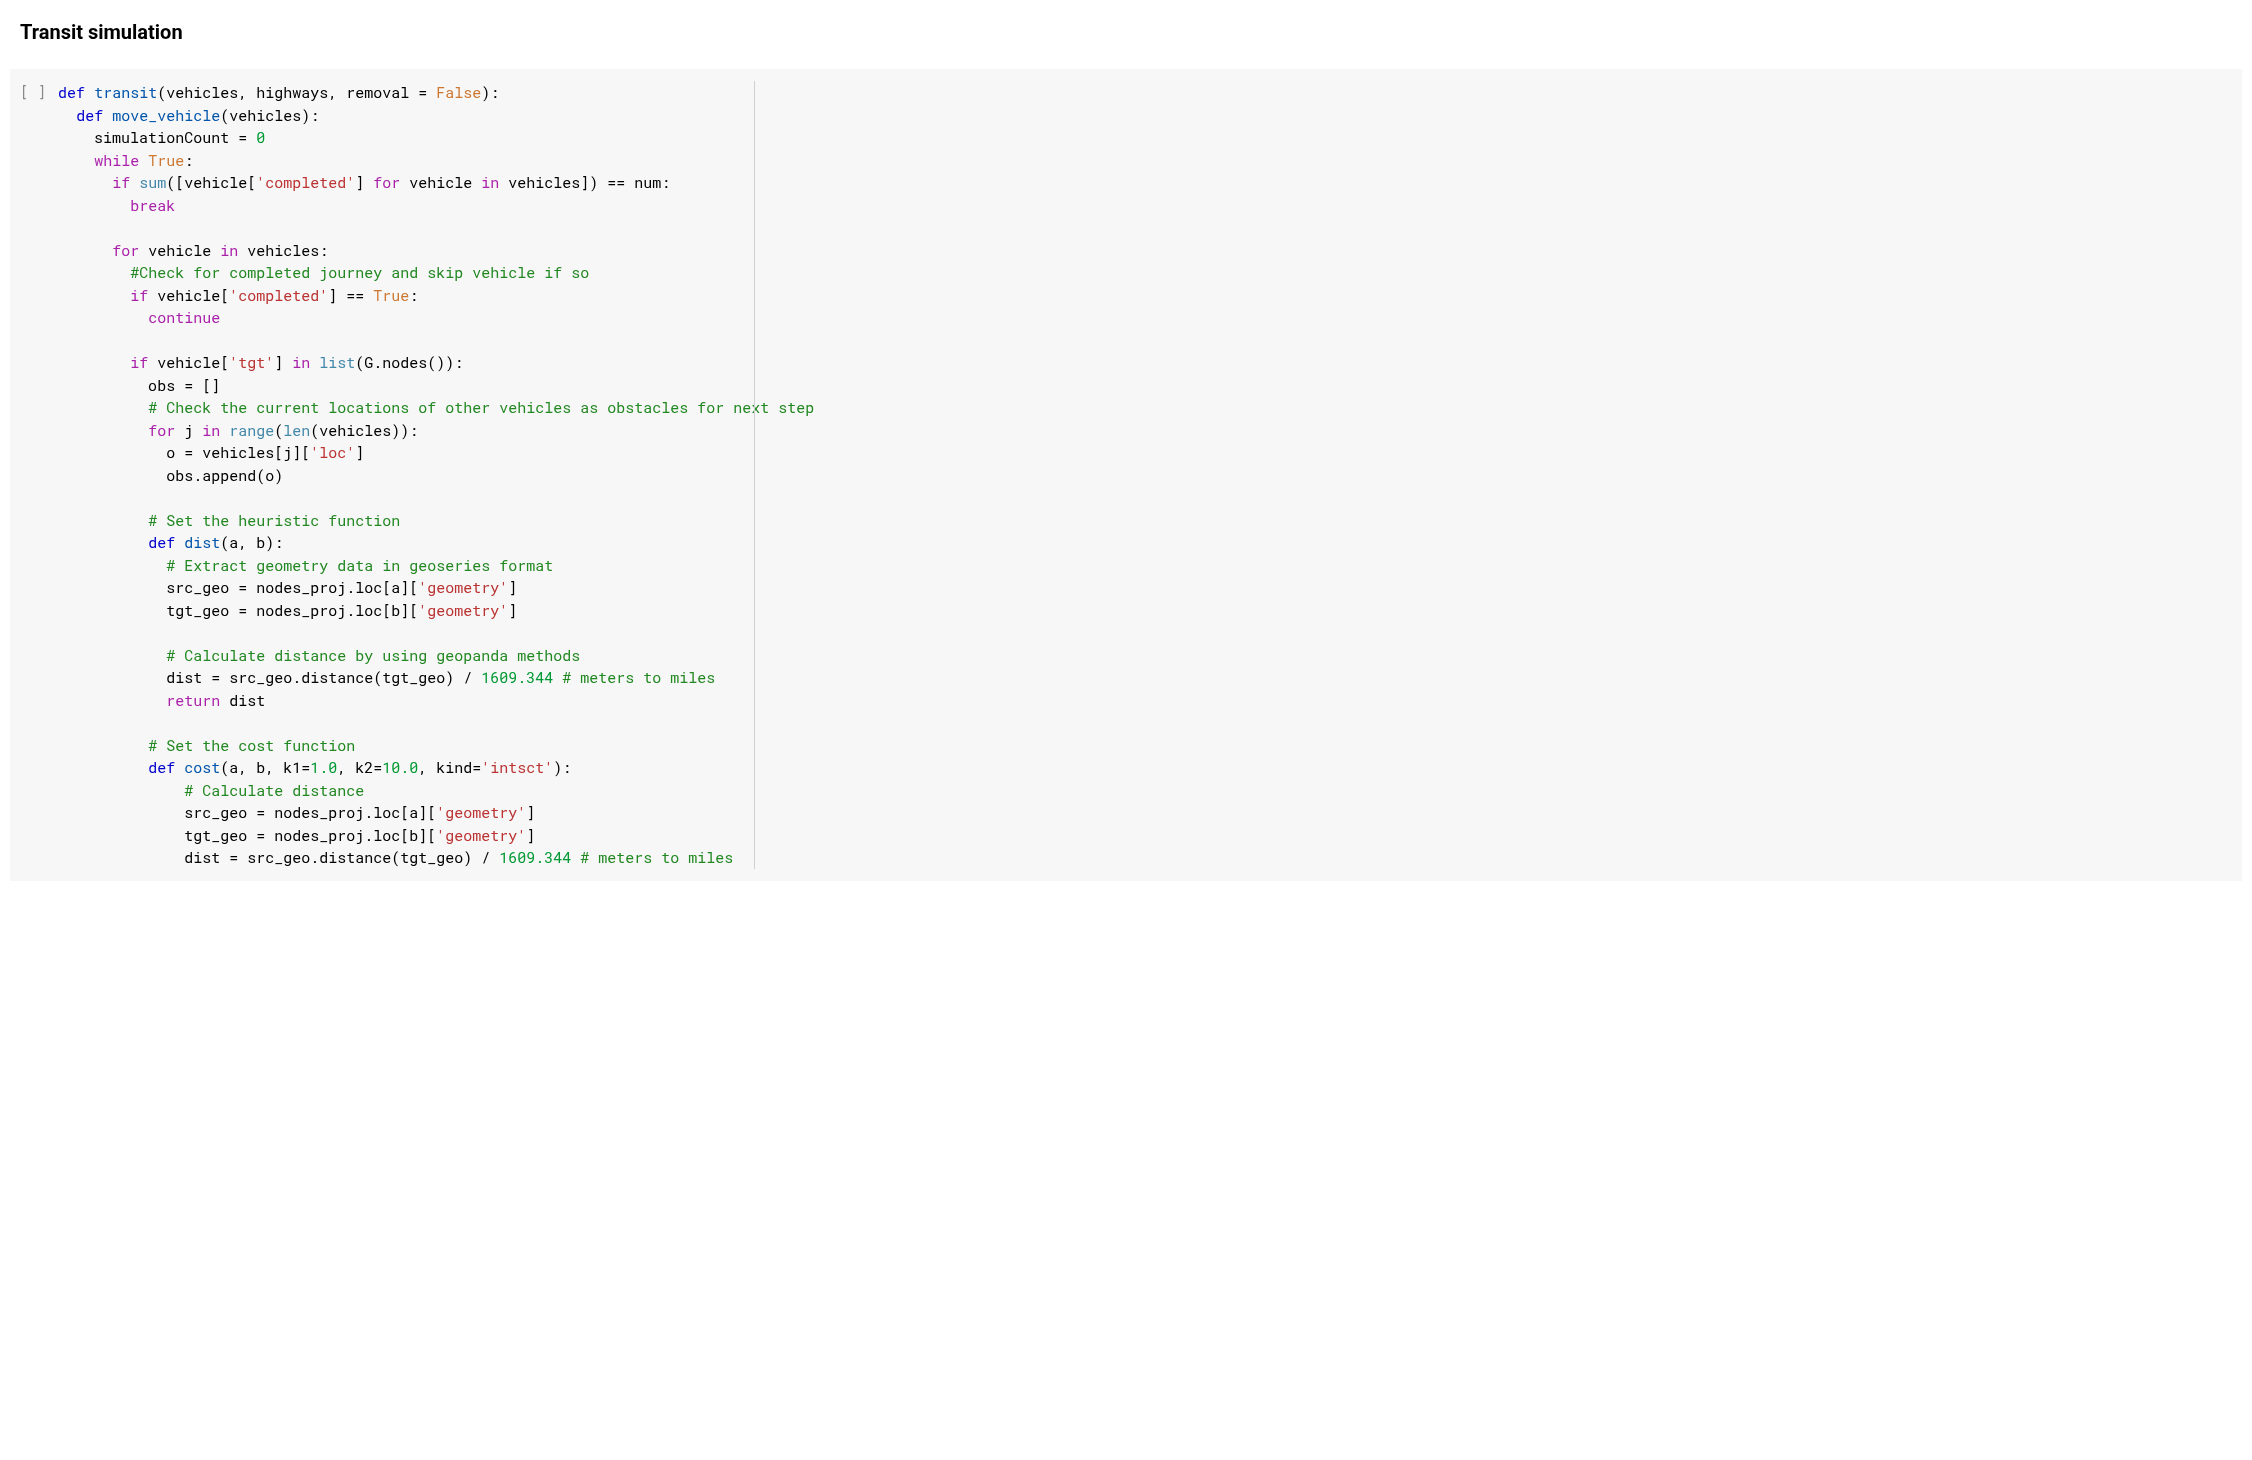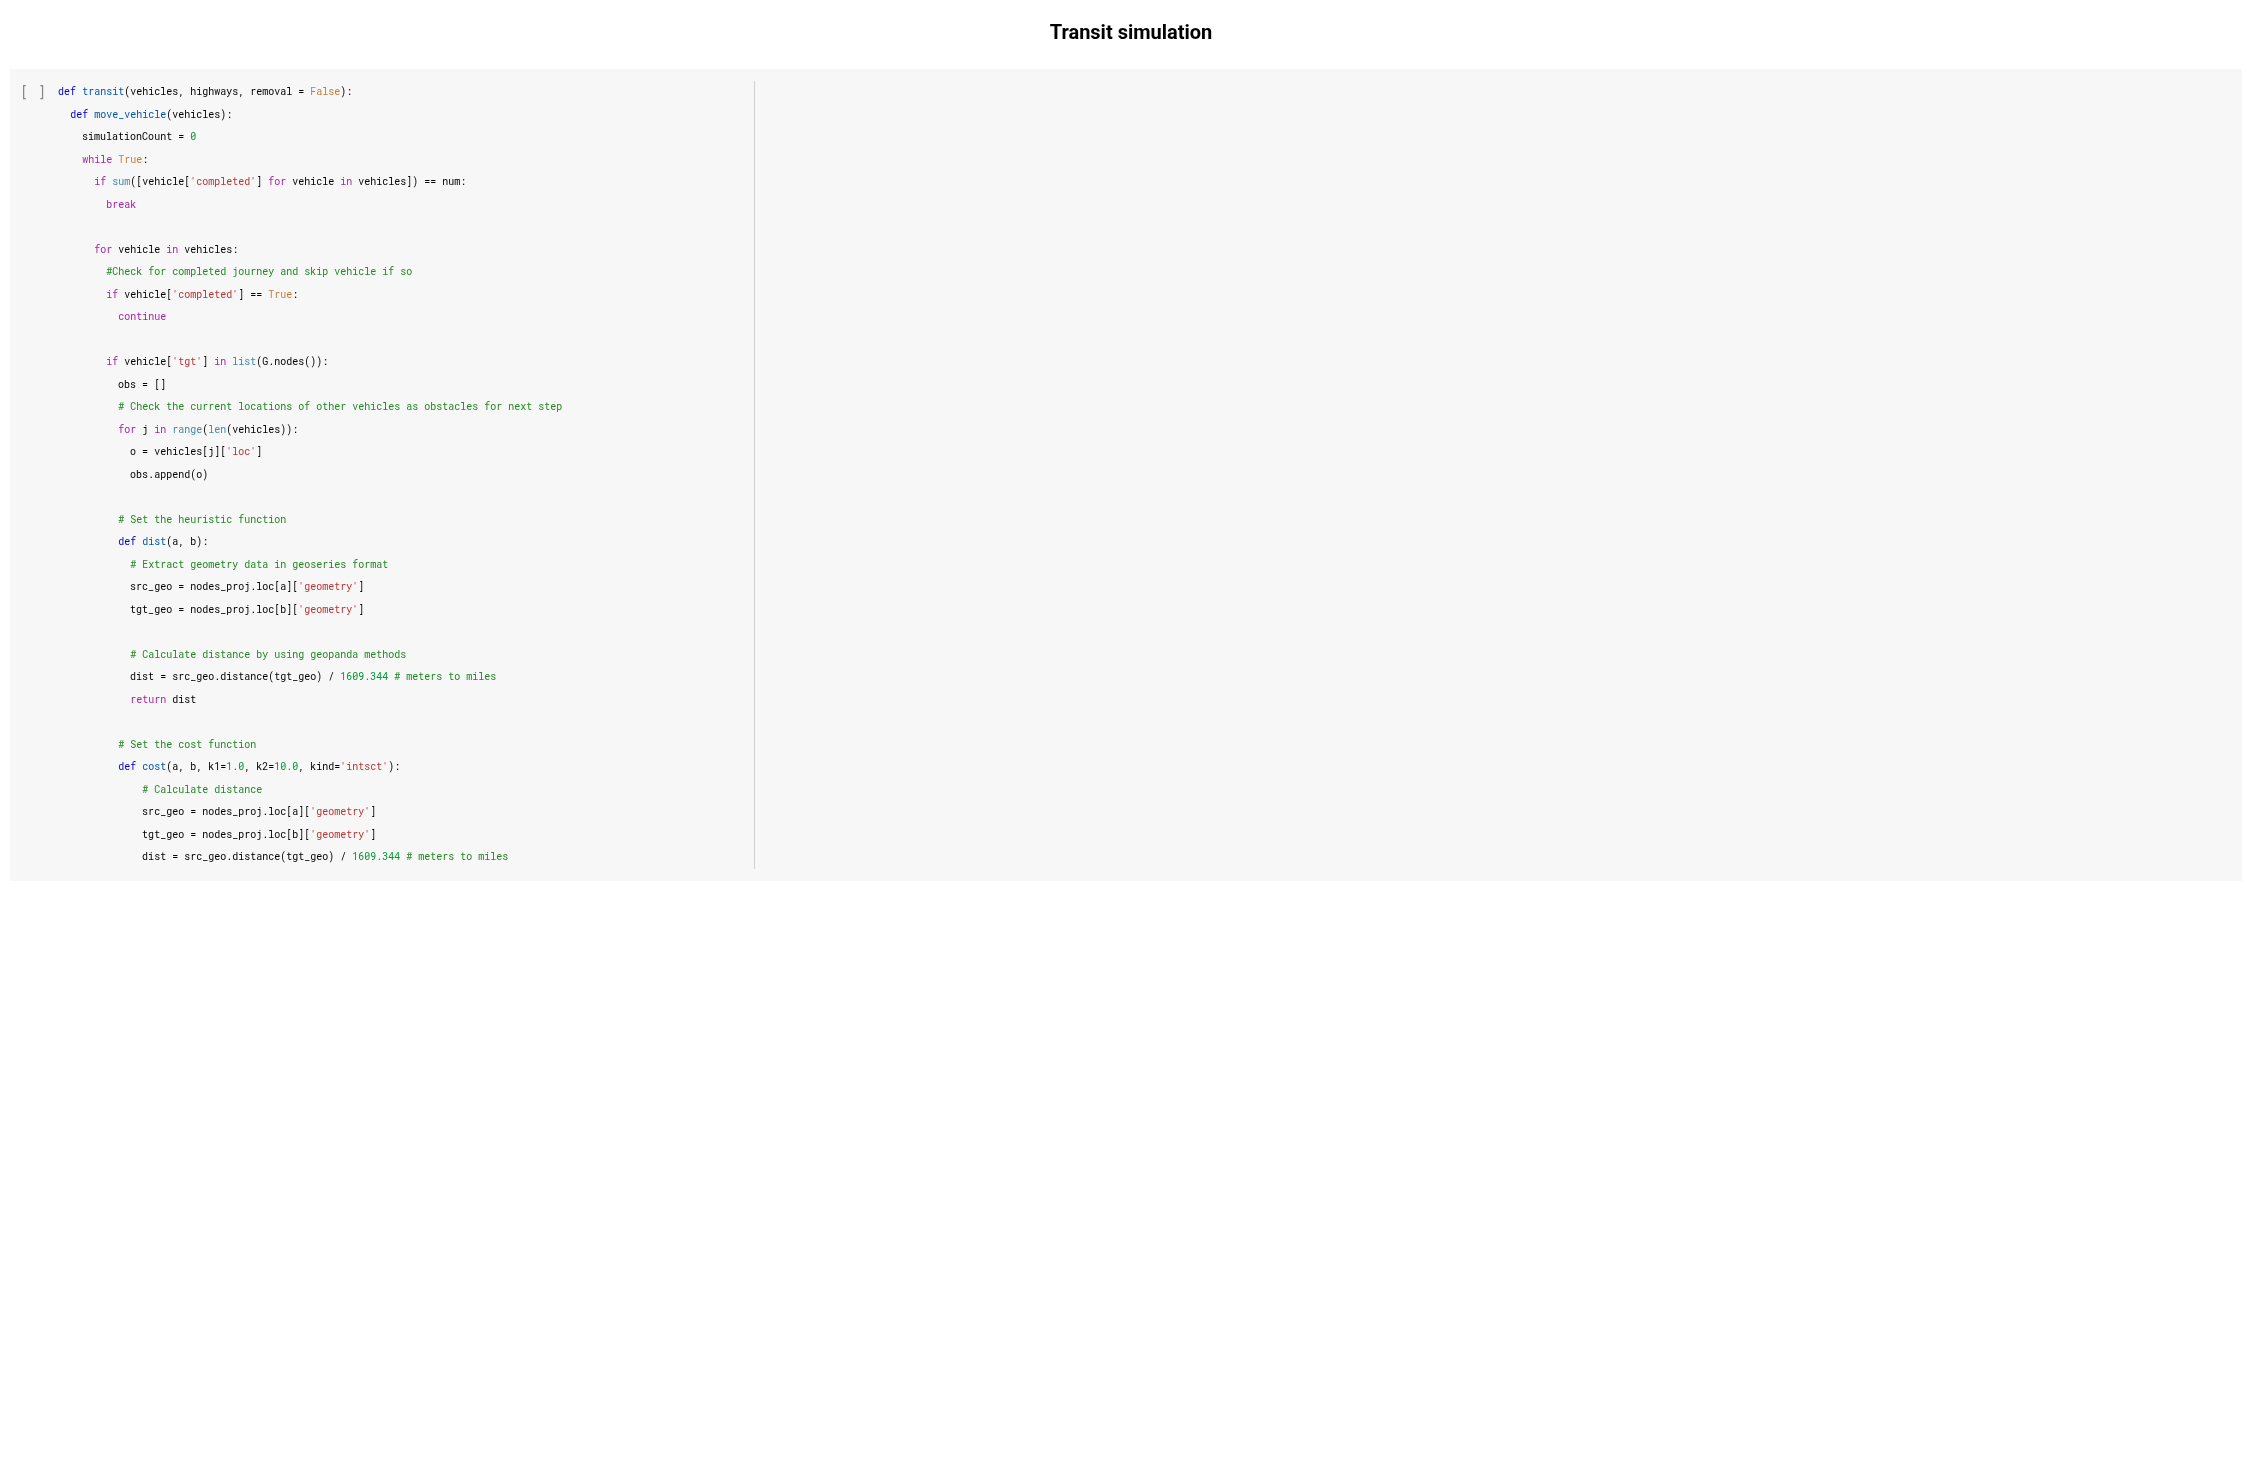--- a/index.html
+++ b/index.html
@@ -11,21 +11,20 @@
       font-family: -apple-system, BlinkMacSystemFont, "Segoe UI", Roboto, Helvetica, Arial, sans-serif;
       background: #ffffff;
       padding: 20px 10px;
     }
     .section-heading {
       font-size: 20px;
       font-weight: 700;
       color: #000000;
       margin-bottom: 25px;
       padding-left: 10px;
-      text-align: center;
     }
     .code-cell {
       background: #f7f7f7;
       padding: 12px 10px;
       position: relative;
       display: flex;
     }
     .cell-gutter {
       color: #888888;
       font-family: "Roboto Mono", "SF Mono", Monaco, Menlo, Consolas, "Courier New", monospace;
@@ -35,21 +34,21 @@
       white-space: nowrap;
       user-select: none;
       flex-shrink: 0;
     }
     .code-container {
       flex: 1;
       position: relative;
     }
     .code-block {
       font-family: "Roboto Mono", "SF Mono", Monaco, Menlo, Consolas, "Courier New", monospace;
-      font-size: 10px;
+      font-size: 15px;
       line-height: 22.5px;
       white-space: pre;
       color: #000000;
     }
     .vertical-rule {
       position: absolute;
       top: 0;
       bottom: 0;
       border-left: 1px solid #d0d0d0;
       pointer-events: none;

